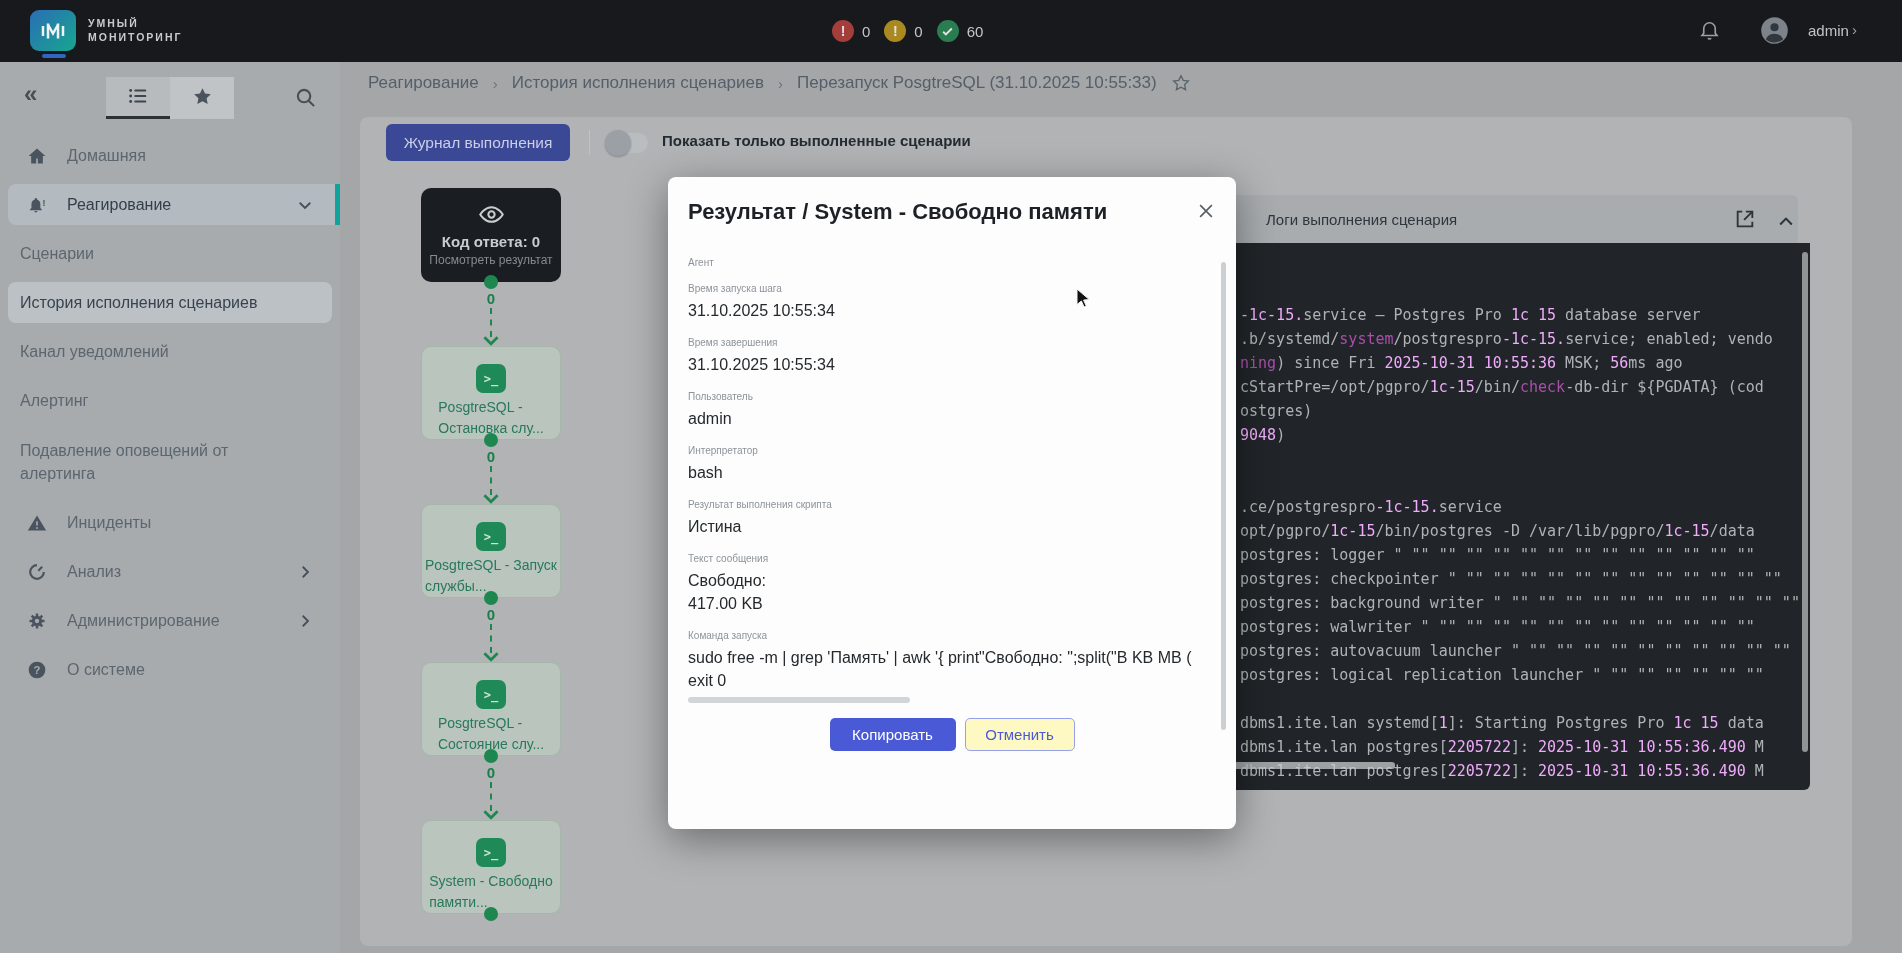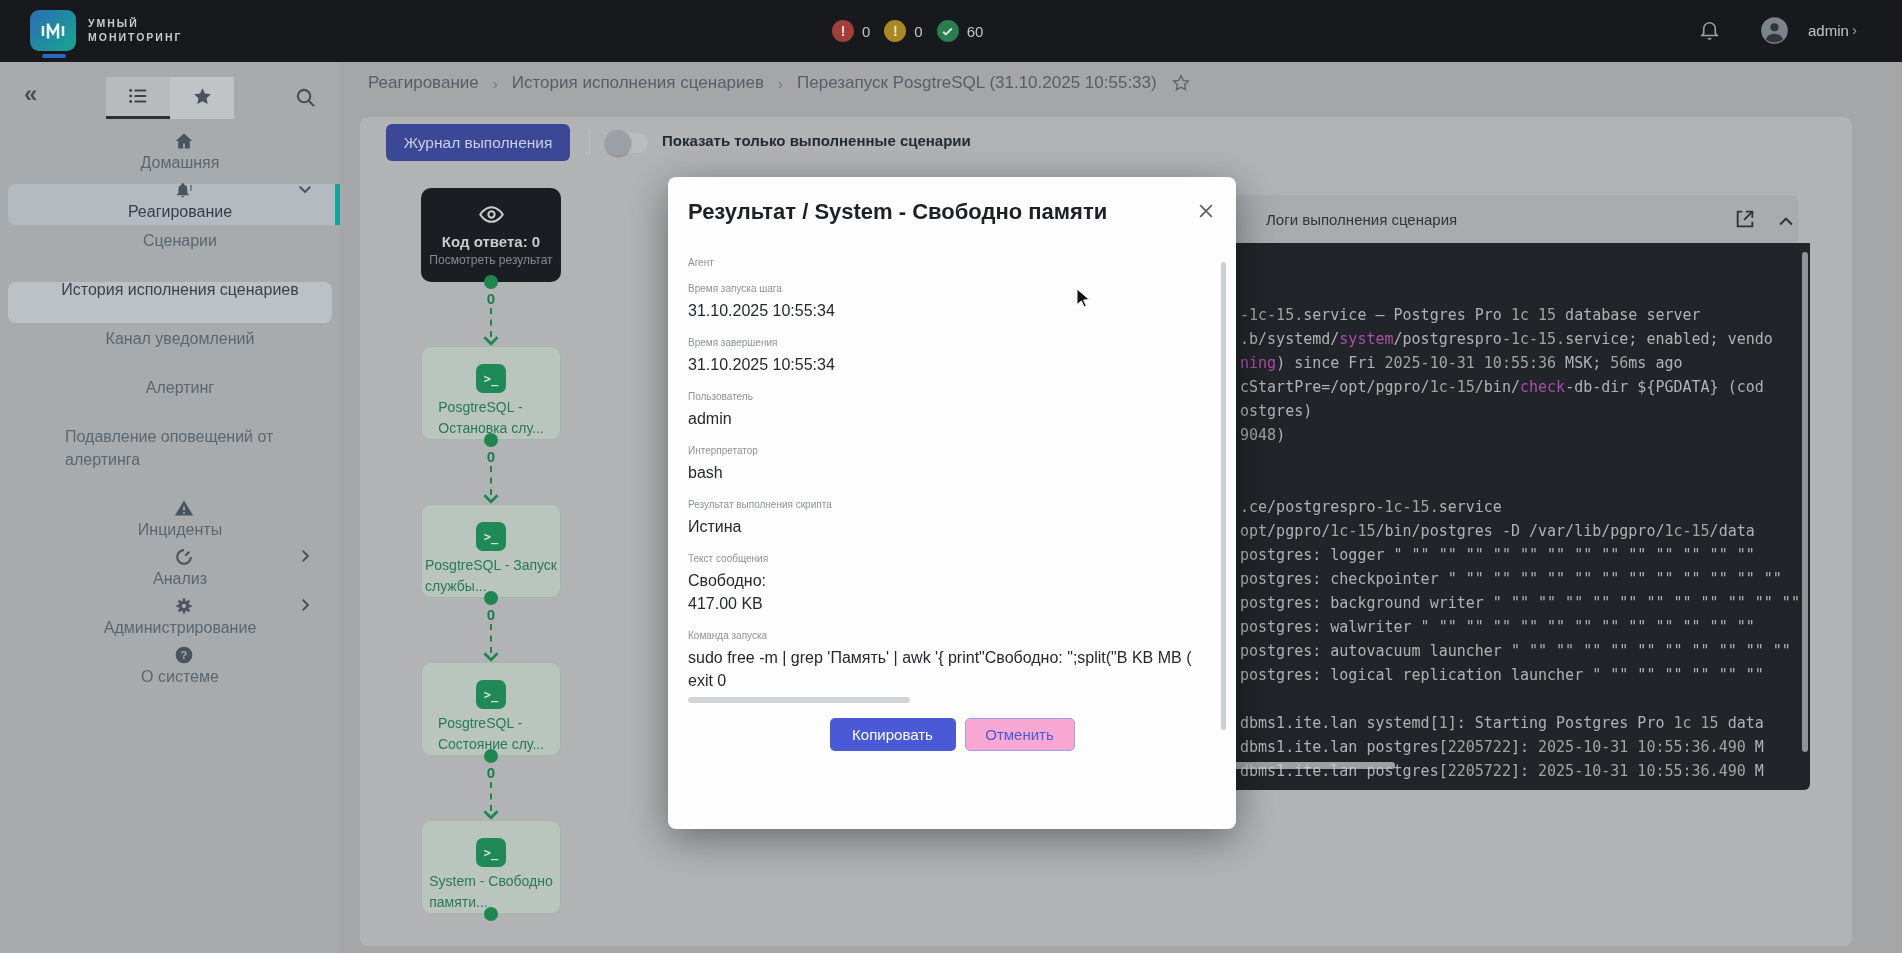--- a/index.html
+++ b/index.html
@@ -22,21 +22,21 @@
   .user-chev{position:absolute;left:1852px;top:21px;color:#9aa0a5;font-size:15px;}
   
   .sidebar{position:absolute;left:0;top:62px;width:340px;height:891px;background:#a7abae;z-index:2;}
   .collapse-btn{position:absolute;left:24px;top:22px;color:#454f58;font-size:24px;font-weight:bold;line-height:20px;}
   .tabs{position:absolute;left:106px;top:15px;width:128px;height:42px;display:flex;}
   .tab{width:64px;height:42px;display:flex;align-items:center;justify-content:center;color:#3d464e;}
   .tab.active{background:#b8bbbe;box-shadow:inset 0 -3px 0 #2b3136;}
   .tab.inactive{background:#c1c4c7;}
   .search-btn{position:absolute;left:294px;top:24px;color:#454f58;}
   .nav{position:absolute;left:0;top:69px;width:340px;}
-  .nav-item{position:relative;height:49px;display:flex;align-items:center;color:#5c666f;font-size:16px;flex-direction:column;}
+  .nav-item{position:relative;height:49px;display:flex;align-items:center;color:#5c666f;font-size:16px;}
   .nav-item .rowbg{position:absolute;left:8px;top:4px;right:0;bottom:4px;border-radius:8px;background:transparent;}
   .nav-item.activeparent .rowbg{background:#b3bac0;border-top-right-radius:0;border-bottom-right-radius:0;}
   .nav-item.activeparent .teal{position:absolute;right:0;top:4px;bottom:4px;width:5px;background:#0fa39b;}
   .nav-item.selected .rowbg{left:8px;right:8px;background:#bcc1c6;}
   .nav-icon{position:relative;width:20px;margin-left:27px;color:#4a545e;display:flex;z-index:1;}
   .nav-label{position:relative;margin-left:20px;z-index:1;line-height:23px;}
   .nav-item.child .nav-label{}
   .nav-item.activeparent .nav-label{color:#353f49;}
   .nav-item.selected .nav-label{color:#39434d;}
   .nav-item.twoline{height:73px;}
@@ -76,41 +76,41 @@
   .log-header{position:absolute;left:816px;top:78px;width:622px;height:48px;background:#a8acaf;
     border-radius:6px 6px 0 0;display:flex;align-items:center;}
   .log-title{font-size:15px;color:#2e363e;margin-left:90px;}
   .pin-ico{position:absolute;left:404px;top:90px;color:#2b333b;display:flex;}
   .log-open{position:absolute;left:1374px;top:91px;color:#2b333b;display:flex;}
   .log-collapse{position:absolute;left:1416px;top:95px;color:#2b333b;display:flex;}
   .term{position:absolute;left:840px;top:126px;width:610px;height:547px;background:#212529;
     border-radius:0 0 6px 6px;overflow:hidden;box-sizing:border-box;padding:60px 0 0 40px;
     font-family:"DejaVu Sans Mono",monospace;font-size:15px;line-height:24px;white-space:pre;}
   .tline{height:24px;}
-  .tg{color:#afb3b6;} .to{color:#a3a3a3;margin-top:20px;} .tm{color:#a94fa9;}
+  .tg{color:#afb3b6;} .to{color:#f0abfc;margin-top:20px;} .tm{color:#a94fa9;}
   .term-vscroll{position:absolute;left:1442px;top:135px;width:6px;height:500px;border-radius:3px;
     background:rgba(205,208,210,0.65);}
   .term-hscroll{position:absolute;left:845px;top:645px;width:190px;height:7px;border-radius:3px;
     background:rgba(200,203,206,0.75);}
   
   .modal{position:absolute;left:668px;top:177px;width:568px;height:652px;background:#fdfdfd;border-radius:8px;
     box-shadow:0 10px 40px rgba(0,0,0,0.4);z-index:20;box-sizing:border-box;padding:22px 20px 0 20px;}
   .modal-title{font-size:22px;font-weight:bold;color:#1d2125;}
   .modal-close{position:absolute;right:20px;top:24px;color:#565e66;display:flex;}
   .modal-body{margin-top:32px;}
   .field{margin-bottom:15px;}
   .flabel{font-size:10px;color:#8d939a;margin-bottom:5px;}
   .fvalue{font-size:16px;color:#25292d;line-height:23px;white-space:pre-line;}
   .fvalue.cmd{white-space:pre;overflow:hidden;}
   .hscroll{width:222px;height:6px;border-radius:3px;background:#d2d5d8;margin-top:5px;}
   .modal-vscroll{position:absolute;right:10px;top:85px;width:5px;height:468px;border-radius:3px;background:#ccd0d3;}
   .modal-footer{display:flex;justify-content:center;gap:9px;margin-top:12px;}
   .btn-copy{width:126px;height:33px;border-radius:5px;background:#4a5ad7;color:#ffffff;font-size:15px;
     display:flex;align-items:center;justify-content:center;}
-  .btn-cancel{width:110px;height:33px;border-radius:5px;background:#f9a8d4;border:1px solid #97a0ea;
+  .btn-cancel{width:110px;height:33px;border-radius:5px;background:#fef9c3;border:1px solid #97a0ea;
     color:#4a5ad7;font-size:15px;display:flex;align-items:center;justify-content:center;box-sizing:border-box;}
   .cursor{position:absolute;left:1076px;top:288px;z-index:30;}
 </style>
 </head>
 <body>
 
 <div class="screen">
 
   <div class="topbar">
     <div class="logo-box">

